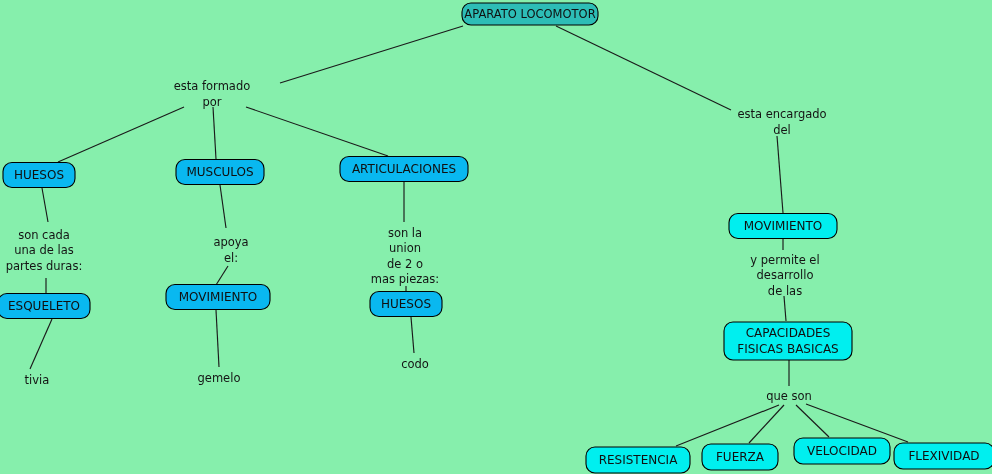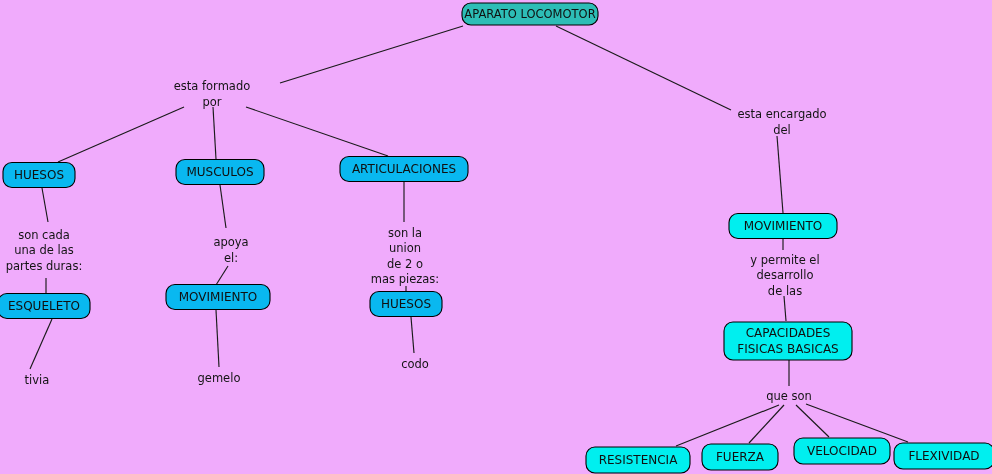--- a/index.html
+++ b/index.html
@@ -11,21 +11,21 @@
   body {
     font-family: "DejaVu Sans", sans-serif;
     width: 992px;
     height: 474px;
     overflow: hidden;
   }
   #map-root {
     position: relative;
     width: 992px;
     height: 474px;
-    background: #f0abfc;
+    background: #86efac;
   }
   svg.cmap {
     display: block;
     width: 992px;
     height: 474px;
   }
   .edge {
     stroke: #1a1a1a;
     stroke-width: 1.15;
     fill: none;

